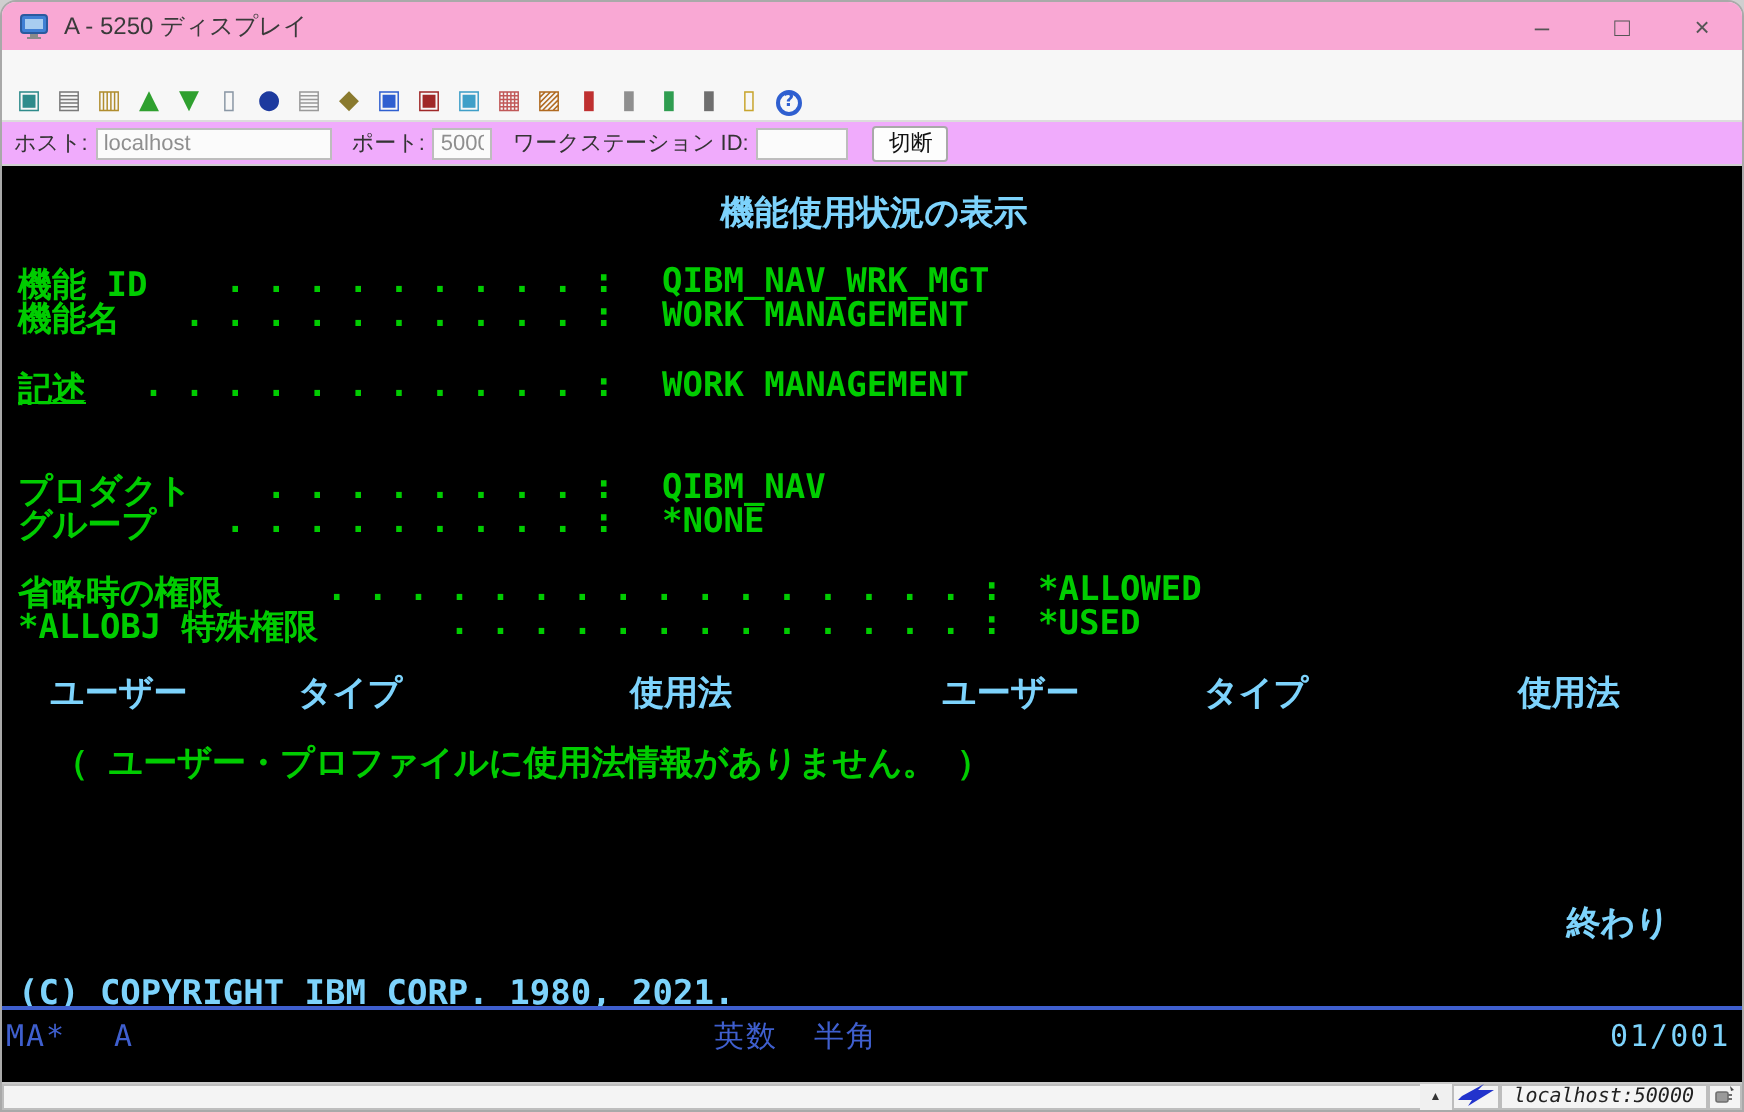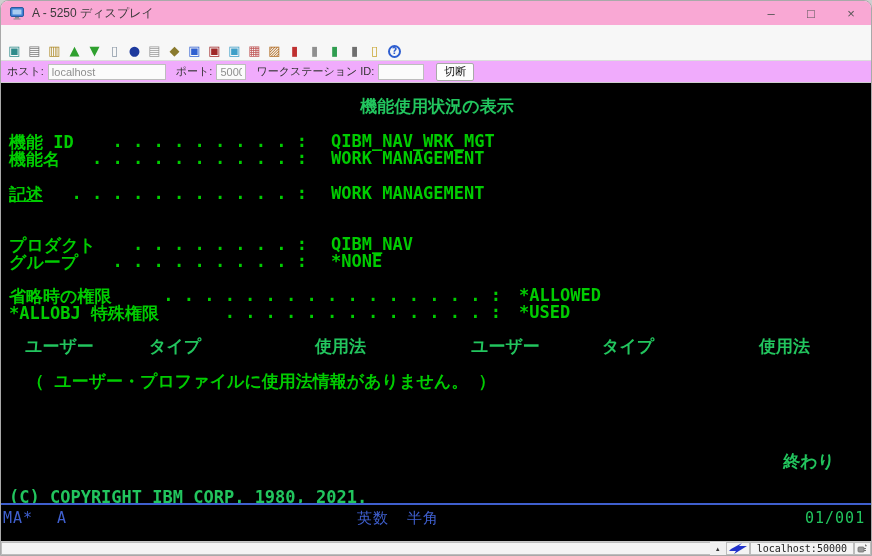--- a/index.html
+++ b/index.html
@@ -39,30 +39,30 @@
   .btn-disconnect{height:18px;min-width:38px;border:1px solid #a9a9a9;background:#fdfdfd;
     font-size:11px;color:#111;border-radius:2px;padding:0 6px;font-family:"Liberation Sans",sans-serif;}
   
   .terminal{position:absolute;top:82px;left:0;width:872px;height:460px;background:#000;
     font-family:"DejaVu Sans Mono","Liberation Mono",monospace;font-weight:bold;overflow:hidden;}
   .tl{position:absolute;left:0;width:100%;height:18px;}
   .seg{position:absolute;top:0;white-space:pre;font-size:17px;}
   .seg.center{left:0;right:0;text-align:center;}
   .seg.u{text-decoration:underline;}
   .c-green{color:#00cc00;}
-  .c-white{color:#22c55e;}
+  .c-white{color:#7dd3fc;}
   .c-blue{color:#3f5fce;}
   .tl.oia .seg{font-size:15px;font-weight:normal;letter-spacing:1px;}
   .rule{position:absolute;left:0;width:100%;height:2px;background:#3f5fce;}
   
   .statusbar{position:absolute;bottom:0;left:0;width:100%;height:14px;background:#f0f0f0;
     border-top:1px solid #c9c9c9;display:flex;align-items:stretch;font-size:10px;color:#222;}
   .sb-msg{flex:1;border:1px solid #bdbdbd;border-right:none;background:#f4f4f4;margin:0;}
   .sb-expander{width:16px;display:flex;align-items:center;justify-content:center;font-size:6px;color:#333;background:#f0f0f0;}
-  .sb-panel{display:flex;align-items:flex-start;border:1px solid #bdbdbd;background:#f4f4f4;padding:0 2px;}
+  .sb-panel{display:flex;align-items:center;border:1px solid #bdbdbd;background:#f4f4f4;padding:0 2px;font-style:italic;}
   .sb-session{padding:0 4px;font-size:10px;font-family:"DejaVu Sans Mono",monospace;}
 </style>
 </head>
 <body>
 
 <div class="window">
 
   <div class="titlebar">
     <span class="app-icon">
       <svg width="14" height="13" aria-hidden="true">

